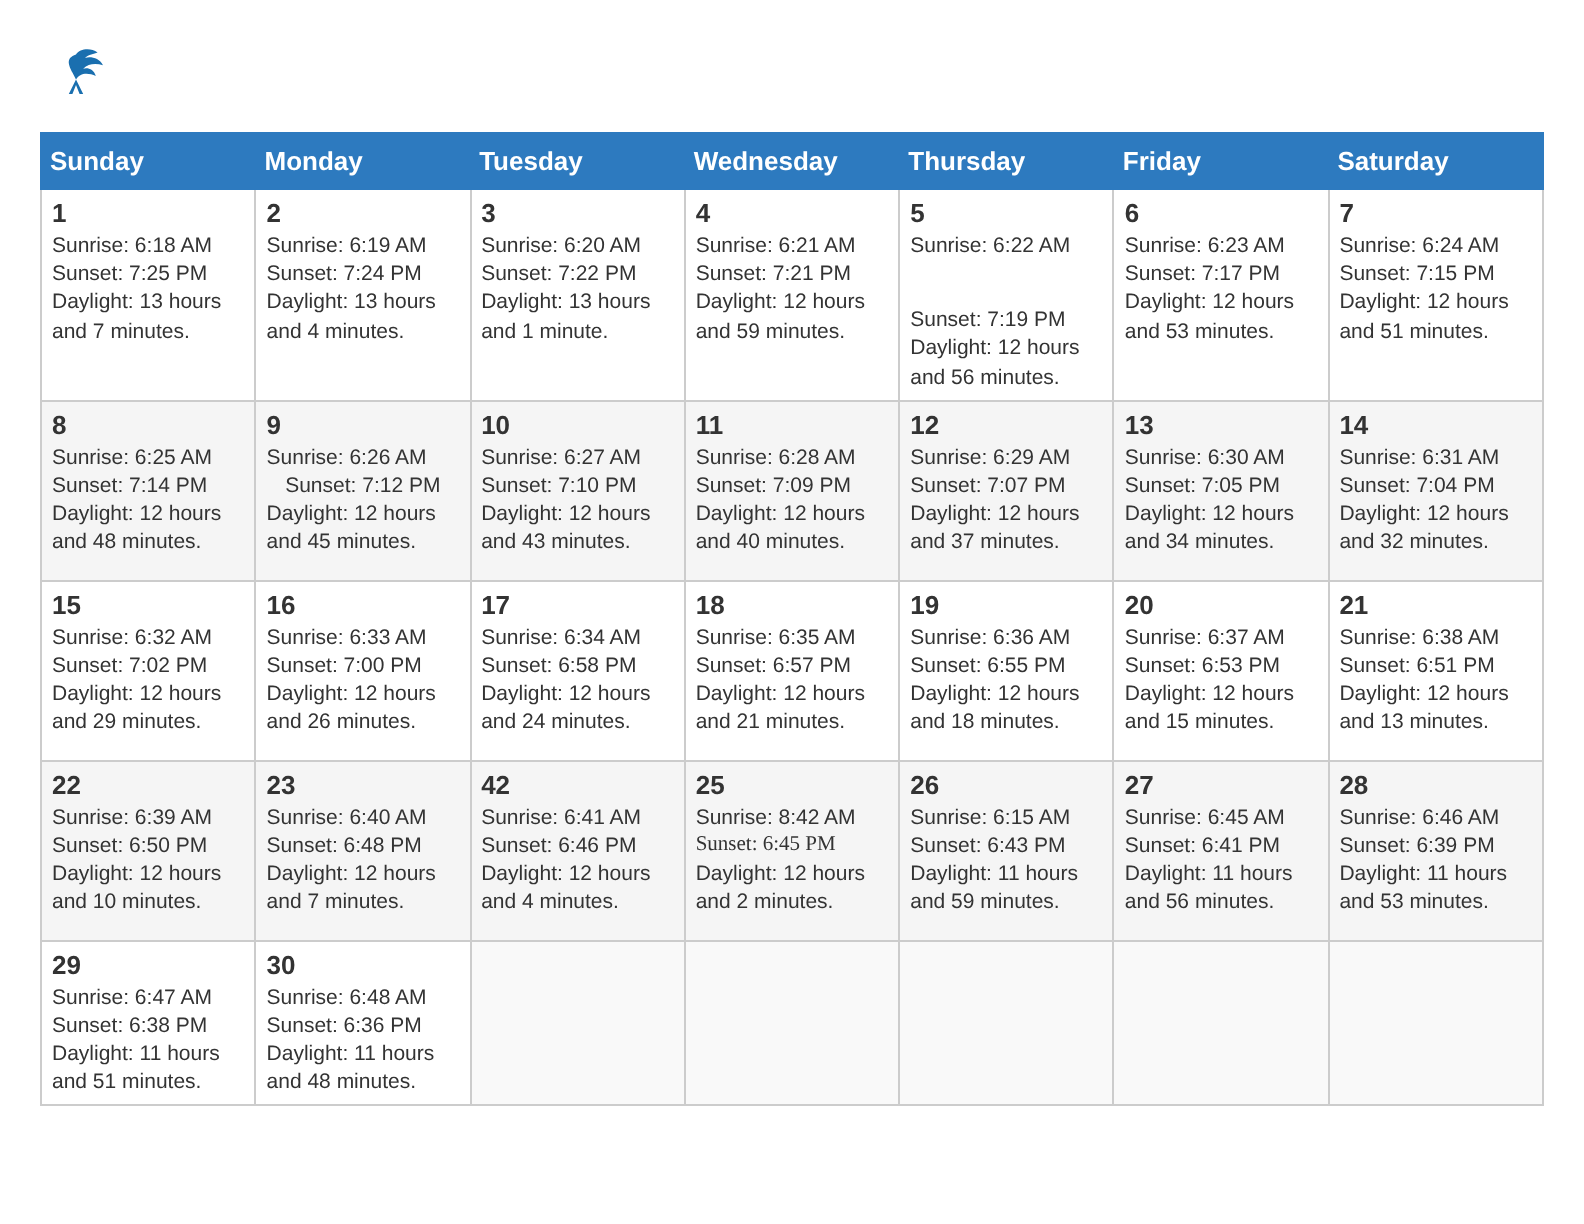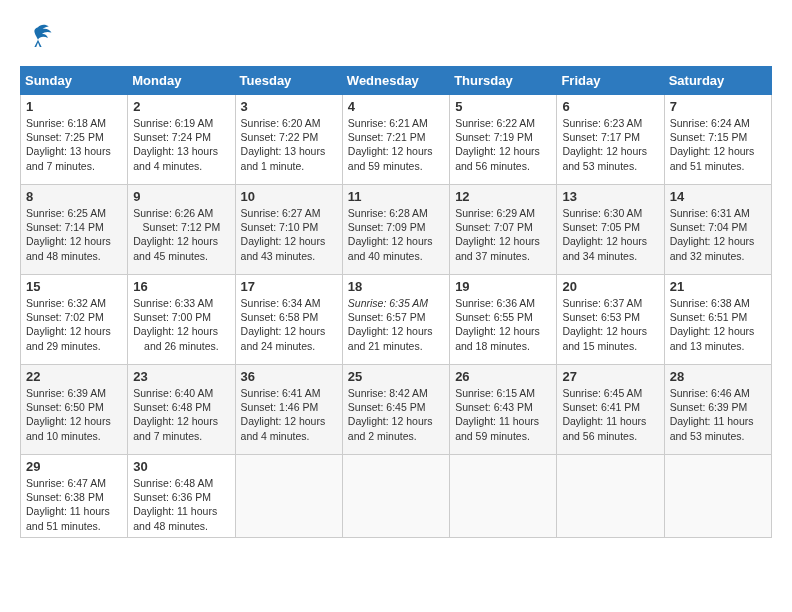--- a/index.html
+++ b/index.html
@@ -143,21 +143,21 @@
         <td>
           <span class="day-num">4</span>
           <div style="line-height: 1.35;">Sunrise: 6:21 AM</div>
           <div style="line-height: 1.35;">Sunset: 7:21 PM</div>
           <div style="line-height: 1.35;">Daylight: 12 hours</div>
           <div style="line-height: 1.35;">and 59 minutes.</div>
         </td>
         <td>
           <span class="day-num">5</span>
           <div style="line-height: 1.35;">Sunrise: 6:22 AM</div>
-          <div style="line-height: 1.35;">Sunset: 7:19 PM</div>
+          <div style="line-height: 1.35; margin-top: 23px;">Sunset: 7:19 PM</div>
           <div style="line-height: 1.35;">Daylight: 12 hours</div>
           <div style="line-height: 1.35;">and 56 minutes.</div>
         </td>
         <td>
           <span class="day-num">6</span>
           <div style="line-height: 1.35;">Sunrise: 6:23 AM</div>
           <div style="line-height: 1.35;">Sunset: 7:17 PM</div>
           <div style="line-height: 1.35;">Daylight: 12 hours</div>
           <div style="line-height: 1.35;">and 53 minutes.</div>
         </td>
@@ -226,32 +226,32 @@
           <div style="line-height: 1.35;">Sunrise: 6:32 AM</div>
           <div style="line-height: 1.35;">Sunset: 7:02 PM</div>
           <div style="line-height: 1.35;">Daylight: 12 hours</div>
           <div style="line-height: 1.35;">and 29 minutes.</div>
         </td>
         <td>
           <span class="day-num">16</span>
           <div style="line-height: 1.35;">Sunrise: 6:33 AM</div>
           <div style="line-height: 1.35;">Sunset: 7:00 PM</div>
           <div style="line-height: 1.35;">Daylight: 12 hours</div>
-          <div style="line-height: 1.35; text-align: center;">and 26 minutes.</div>
+          <div style="line-height: 1.35;">and 26 minutes.</div>
         </td>
         <td>
           <span class="day-num">17</span>
           <div style="line-height: 1.35;">Sunrise: 6:34 AM</div>
           <div style="line-height: 1.35;">Sunset: 6:58 PM</div>
           <div style="line-height: 1.35;">Daylight: 12 hours</div>
           <div style="line-height: 1.35;">and 24 minutes.</div>
         </td>
         <td>
           <span class="day-num">18</span>
-          <div style="line-height: 1.35; font-style: italic;">Sunrise: 6:35 AM</div>
+          <div style="line-height: 1.35;">Sunrise: 6:35 AM</div>
           <div style="line-height: 1.35;">Sunset: 6:57 PM</div>
           <div style="line-height: 1.35;">Daylight: 12 hours</div>
           <div style="line-height: 1.35;">and 21 minutes.</div>
         </td>
         <td>
           <span class="day-num">19</span>
           <div style="line-height: 1.35;">Sunrise: 6:36 AM</div>
           <div style="line-height: 1.35;">Sunset: 6:55 PM</div>
           <div style="line-height: 1.35;">Daylight: 12 hours</div>
           <div style="line-height: 1.35;">and 18 minutes.</div>
@@ -280,30 +280,30 @@
           <div style="line-height: 1.35;">and 10 minutes.</div>
         </td>
         <td>
           <span class="day-num">23</span>
           <div style="line-height: 1.35;">Sunrise: 6:40 AM</div>
           <div style="line-height: 1.35;">Sunset: 6:48 PM</div>
           <div style="line-height: 1.35;">Daylight: 12 hours</div>
           <div style="line-height: 1.35;">and 7 minutes.</div>
         </td>
         <td>
-          <span class="day-num">36</span>
+          <span class="day-num">42</span>
           <div style="line-height: 1.35;">Sunrise: 6:41 AM</div>
-          <div style="line-height: 1.35;">Sunset: 1:46 PM</div>
+          <div style="line-height: 1.35;">Sunset: 6:46 PM</div>
           <div style="line-height: 1.35;">Daylight: 12 hours</div>
           <div style="line-height: 1.35;">and 4 minutes.</div>
         </td>
         <td>
           <span class="day-num">25</span>
           <div style="line-height: 1.35;">Sunrise: 8:42 AM</div>
-          <div style="line-height: 1.35;">Sunset: 6:45 PM</div>
+          <div style="line-height: 1.35; font-family: Liberation Serif, serif;">Sunset: 6:45 PM</div>
           <div style="line-height: 1.35;">Daylight: 12 hours</div>
           <div style="line-height: 1.35;">and 2 minutes.</div>
         </td>
         <td>
           <span class="day-num">26</span>
           <div style="line-height: 1.35;">Sunrise: 6:15 AM</div>
           <div style="line-height: 1.35;">Sunset: 6:43 PM</div>
           <div style="line-height: 1.35;">Daylight: 11 hours</div>
           <div style="line-height: 1.35;">and 59 minutes.</div>
         </td>

